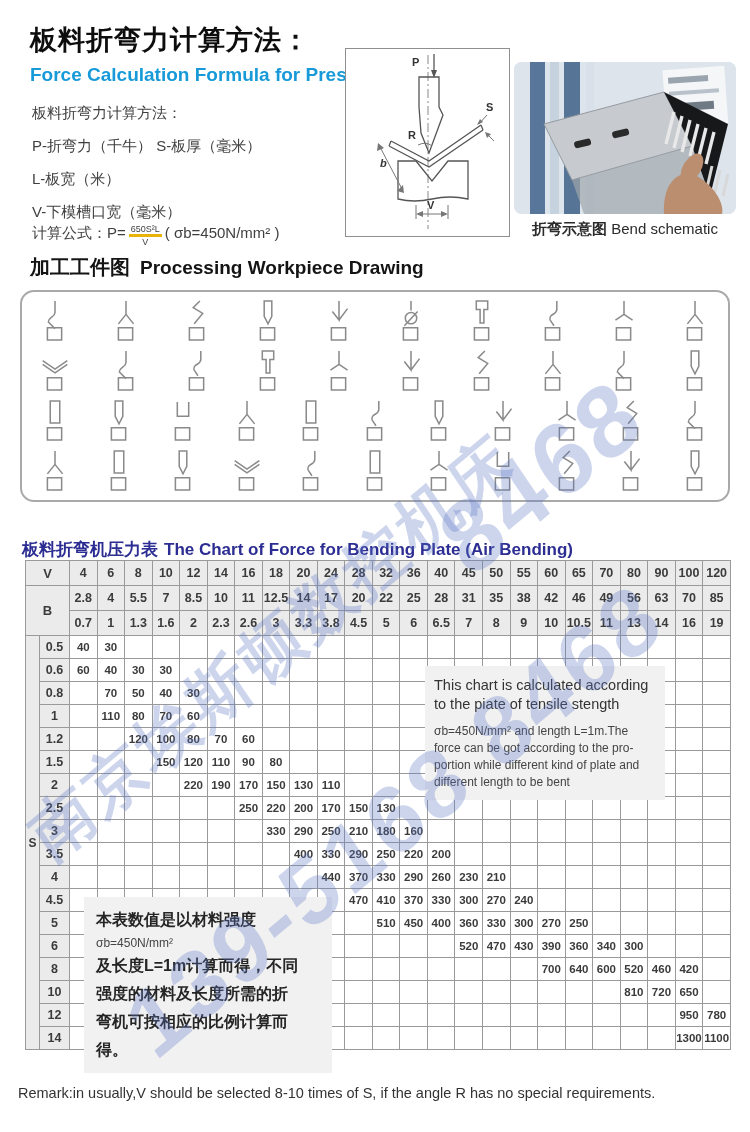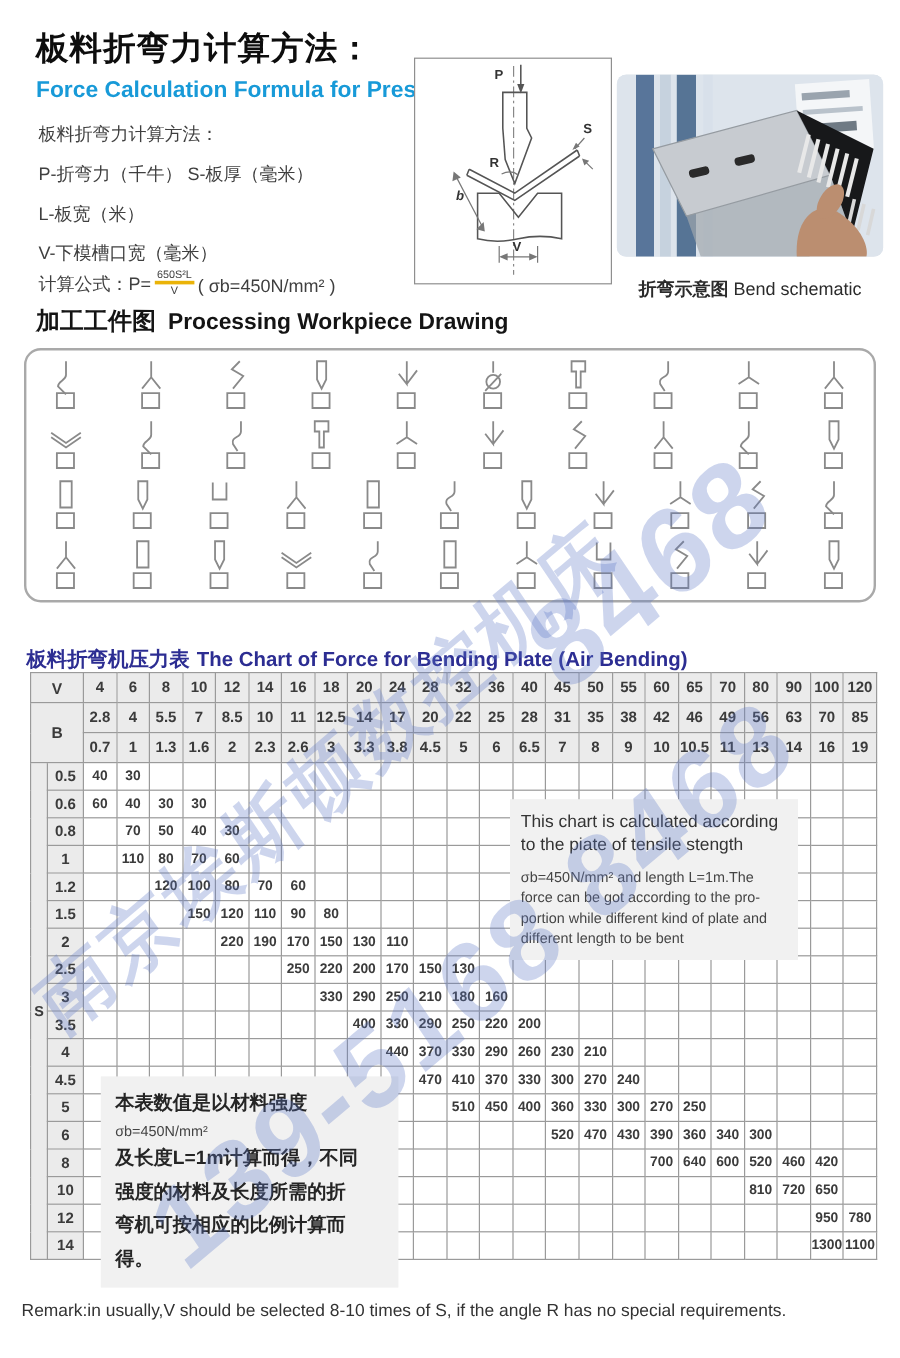--- a/index.html
+++ b/index.html
@@ -4,35 +4,35 @@
 <style>
   html,body{margin:0;padding:0;}
   .page{position:relative;width:750px;height:1132px;background:#ffffff;overflow:hidden;
         font-family:"Liberation Sans","DejaVu Sans",sans-serif;color:#222;}
   .abs{position:absolute;}
 
   
   .title-zh{left:30px;top:22px;font-size:27px;font-weight:bold;color:#0d0d0d;letter-spacing:1px;}
   .title-en{left:30px;top:62px;font-size:19px;font-weight:bold;color:#189ad8;}
   .intro{left:32px;top:96px;font-size:15px;color:#3f3f3f;line-height:33px;}
-  .formula-line{left:32px;top:224px;font-size:15px;color:#3f3f3f;display:flex;align-items:flex-end;}
+  .formula-line{left:32px;top:224px;font-size:15px;color:#3f3f3f;display:flex;align-items:flex-start;}
   .frac{display:inline-block;text-align:center;vertical-align:middle;margin:0 3px;}
   .frac .num{display:block;font-size:9px;line-height:10px;border-bottom:3px solid #eab308;padding:0 2px;}
   .frac .den{display:block;font-size:9px;line-height:10px;}
 
   
   .diagram-box{left:345px;top:48px;width:163px;height:187px;border:1px solid #8f8f8f;background:#fff;}
   .diagram-box svg{display:block;}
   .dline{stroke:#555;stroke-width:1.3;fill:none;}
   .dthin{stroke:#777;stroke-width:1;fill:none;}
   .dtext{font-size:11px;fill:#333;font-weight:bold;}
 
   
   .photo{left:514px;top:62px;width:222px;height:152px;border-radius:8px;overflow:hidden;background:#dfe5ec;}
-  .photo-caption{left:514px;top:220px;width:222px;text-align:center;font-size:15px;color:#2b2b2b;margin-top:12px;}
+  .photo-caption{left:514px;top:220px;width:222px;text-align:center;font-size:15px;color:#2b2b2b;}
   .photo-caption .zh{font-weight:bold;}
 
   
   .wp-heading{left:30px;top:254px;font-size:20px;font-weight:bold;color:#141414;}
   .wp-heading .en{margin-left:10px;font-size:19px;}
   .wp-box{left:20px;top:290px;width:710px;height:212px;border:2px solid #a9a9a9;border-radius:14px;
           box-sizing:border-box;display:flex;flex-direction:column;justify-content:space-around;padding:4px 14px;}
   .wp-row{display:flex;justify-content:space-between;}
   .wp-row svg{width:38px;height:46px;}
   .wp-row path,.wp-row rect,.wp-row circle{stroke:#8a8a8a;stroke-width:1.6;fill:none;}

